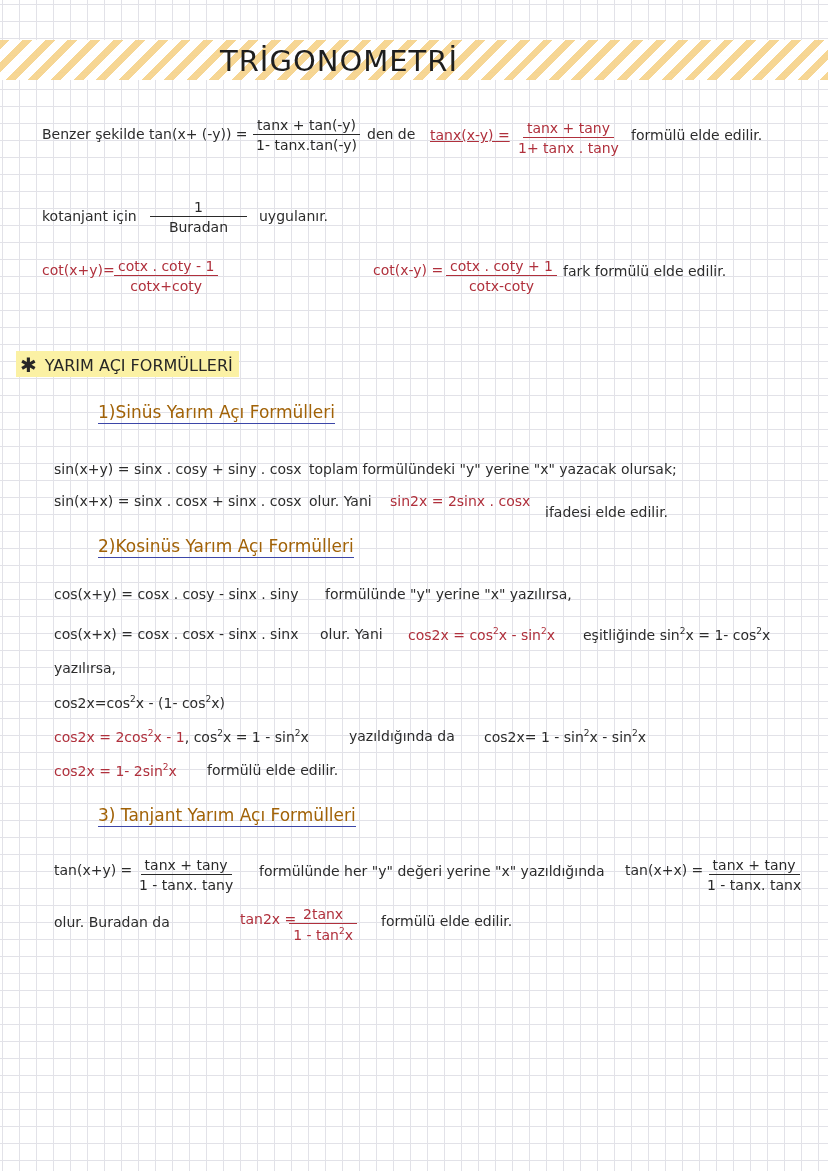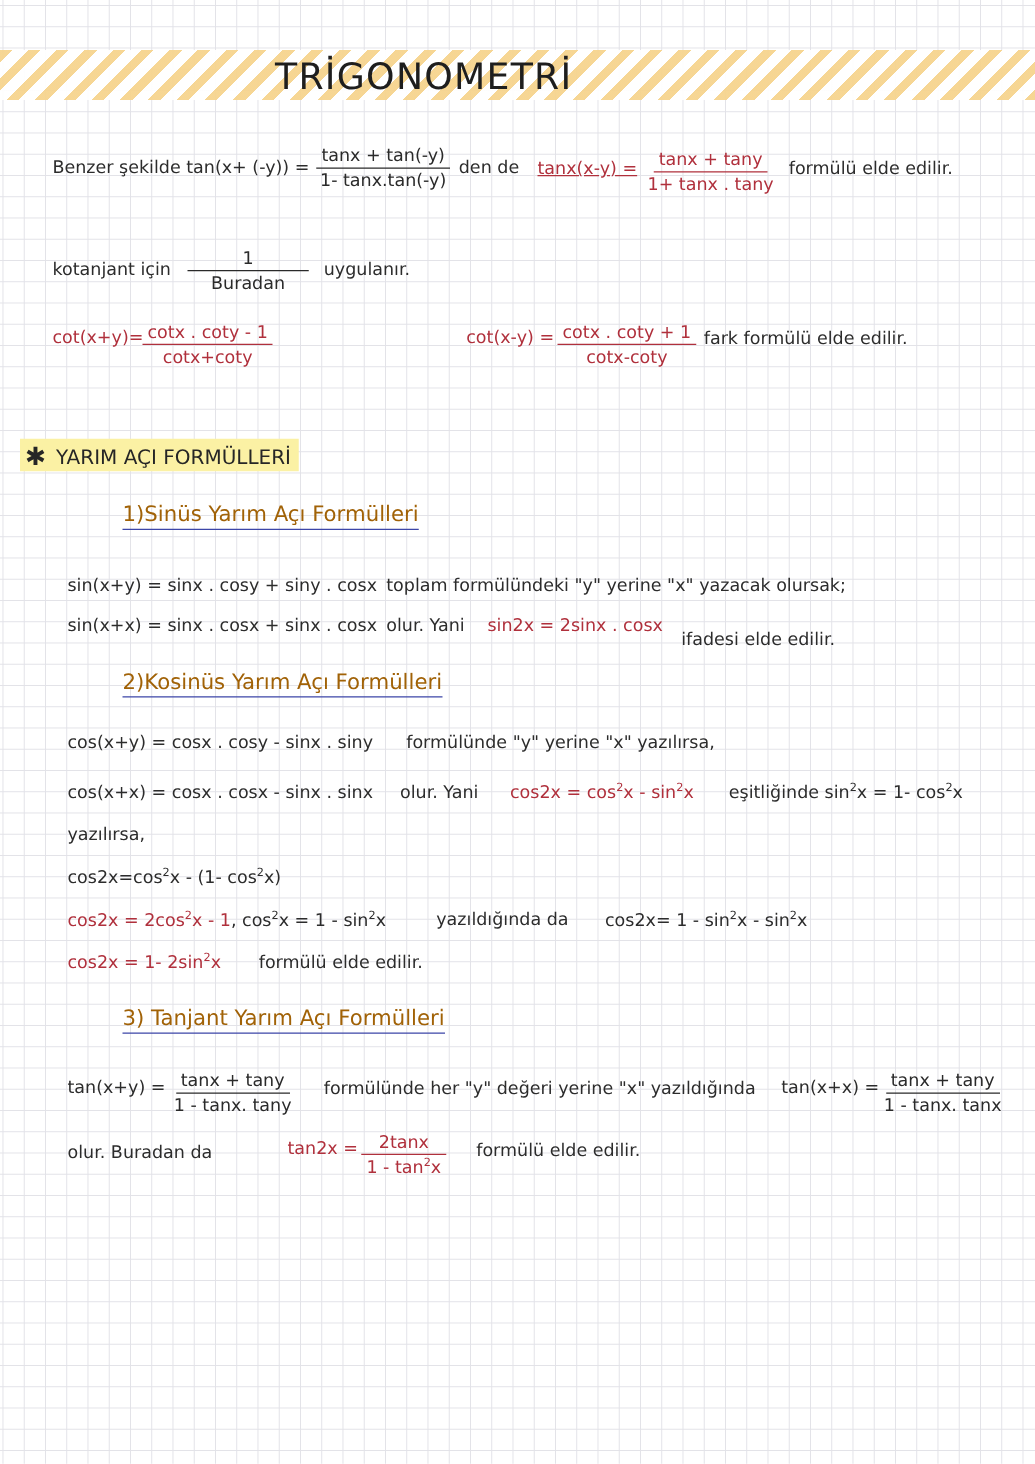--- a/index.html
+++ b/index.html
@@ -122,18 +122,18 @@
   <span class="den">1 - tanx. tany</span>
 </span>
 <span class="abs t" style="left:259px;top:863px;">formülünde her "y" değeri yerine "x" yazıldığında</span>
 <span class="abs t" style="left:625px;top:862px;">tan(x+x) =</span>
 <span class="frac" style="left:703px;top:857px;">
   <span class="num">tanx + tany</span>
   <span class="den">1 - tanx. tanx</span>
 </span>
 
 <span class="abs t" style="left:54px;top:914px;">olur. Buradan da</span>
-<span class="abs t r" style="left:230px;top:911px;">tan2x =</span>
+<span class="abs t r" style="left:240px;top:911px;">tan2x =</span>
 <span class="frac r" style="left:289px;top:906px;">
   <span class="num" style="padding:0 14px 1px 14px;">2tanx</span>
   <span class="den"><span>1 - tan</span><sup>2</sup><span>x</span></span>
 </span>
 <span class="abs t" style="left:381px;top:913px;">formülü elde edilir.</span>
 
 </body></html>

